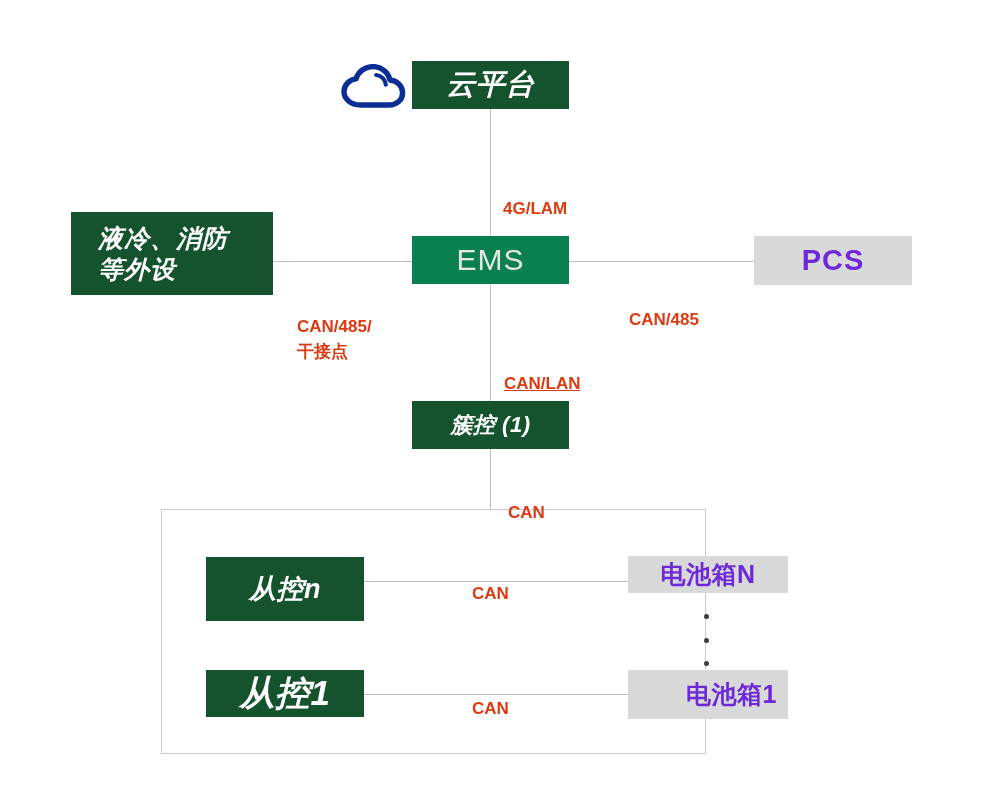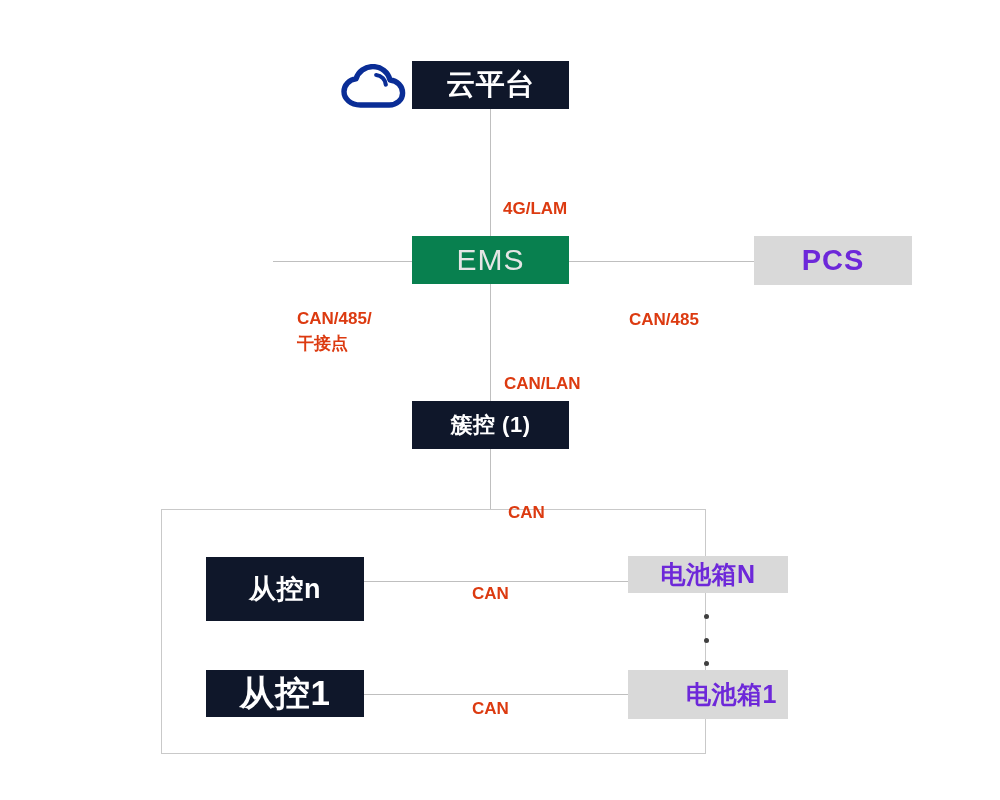--- a/index.html
+++ b/index.html
@@ -29,23 +29,24 @@
   .node {
     position: absolute;
     display: flex;
     align-items: center;
     justify-content: center;
     box-sizing: border-box;
     text-align: center;
     letter-spacing: 0.5px;
   }
   .node-blue {
-    background: #0f172a;
+    background: #14532d;
     color: #ffffff;
     font-weight: bold;
+    font-style: italic;
   }
   .node-green {
     background: #08804F;
     color: #e5e5e5;
   }
   .node-gray {
     background: #D9D9D9;
     color: #6d28d9;
     font-weight: bold;
   }
@@ -108,23 +109,23 @@
   .proto-label {
     position: absolute;
     color: #DC3A10;
     font-size: 17px;
     font-weight: bold;
     white-space: pre-line;
     line-height: 1.45;
     margin-top: 31px;
   }
   #label-4g-lam   { left: 503px; top: 166px; }
-  #label-can485-dry { left: 297px; top: 276px; }
+  #label-can485-dry { left: 297px; top: 284px; }
   #label-can485   { left: 629px; top: 277px; }
-  #label-can-lan  { left: 504px; top: 341px; }
+  #label-can-lan  { left: 504px; top: 341px; text-decoration: underline; }
   #label-can-bus  { left: 508px; top: 470px; }
   #label-can-n    { left: 472px; top: 551px; }
   #label-can-1    { left: 472px; top: 666px; }
 
   
   #rack-container {
     position: absolute;
     left: 161px; top: 509px;
     width: 545px; height: 245px;
     border: 1px solid #c9c9c9;
@@ -175,20 +176,24 @@
                C18.2 7.6 25.0 2.6 32.9 2.6 C41.1 2.6 48.2 8.2 50.0 16.0
                C57.2 16.6 62.6 22.3 62.6 29.0 C62.6 35.8 56.8 41 49.3 41 Z" fill="none" stroke="#0A2D96" stroke-width="5.4" stroke-linejoin="round"></path>
       <path d="M36.2 11.0 C41.5 11.5 45.4 15.6 45.8 20.6" fill="none" stroke="#0A2D96" stroke-width="4.2" stroke-linecap="round"></path>
     </svg>
   </span>
 
   <div class="node node-blue" id="node-cloud-platform">
     <span>云平台</span>
   </div>
 
+  <div class="node node-blue" id="node-peripherals">
+    <span>液冷、消防</span>
+    <span>等外设</span>
+  </div>
 
   <div class="node node-green" id="node-ems">
     <span>EMS</span>
   </div>
 
   <div class="node node-gray" id="node-pcs">
     <span>PCS</span>
   </div>
 
   <div class="node node-blue" id="node-cluster-controller">

